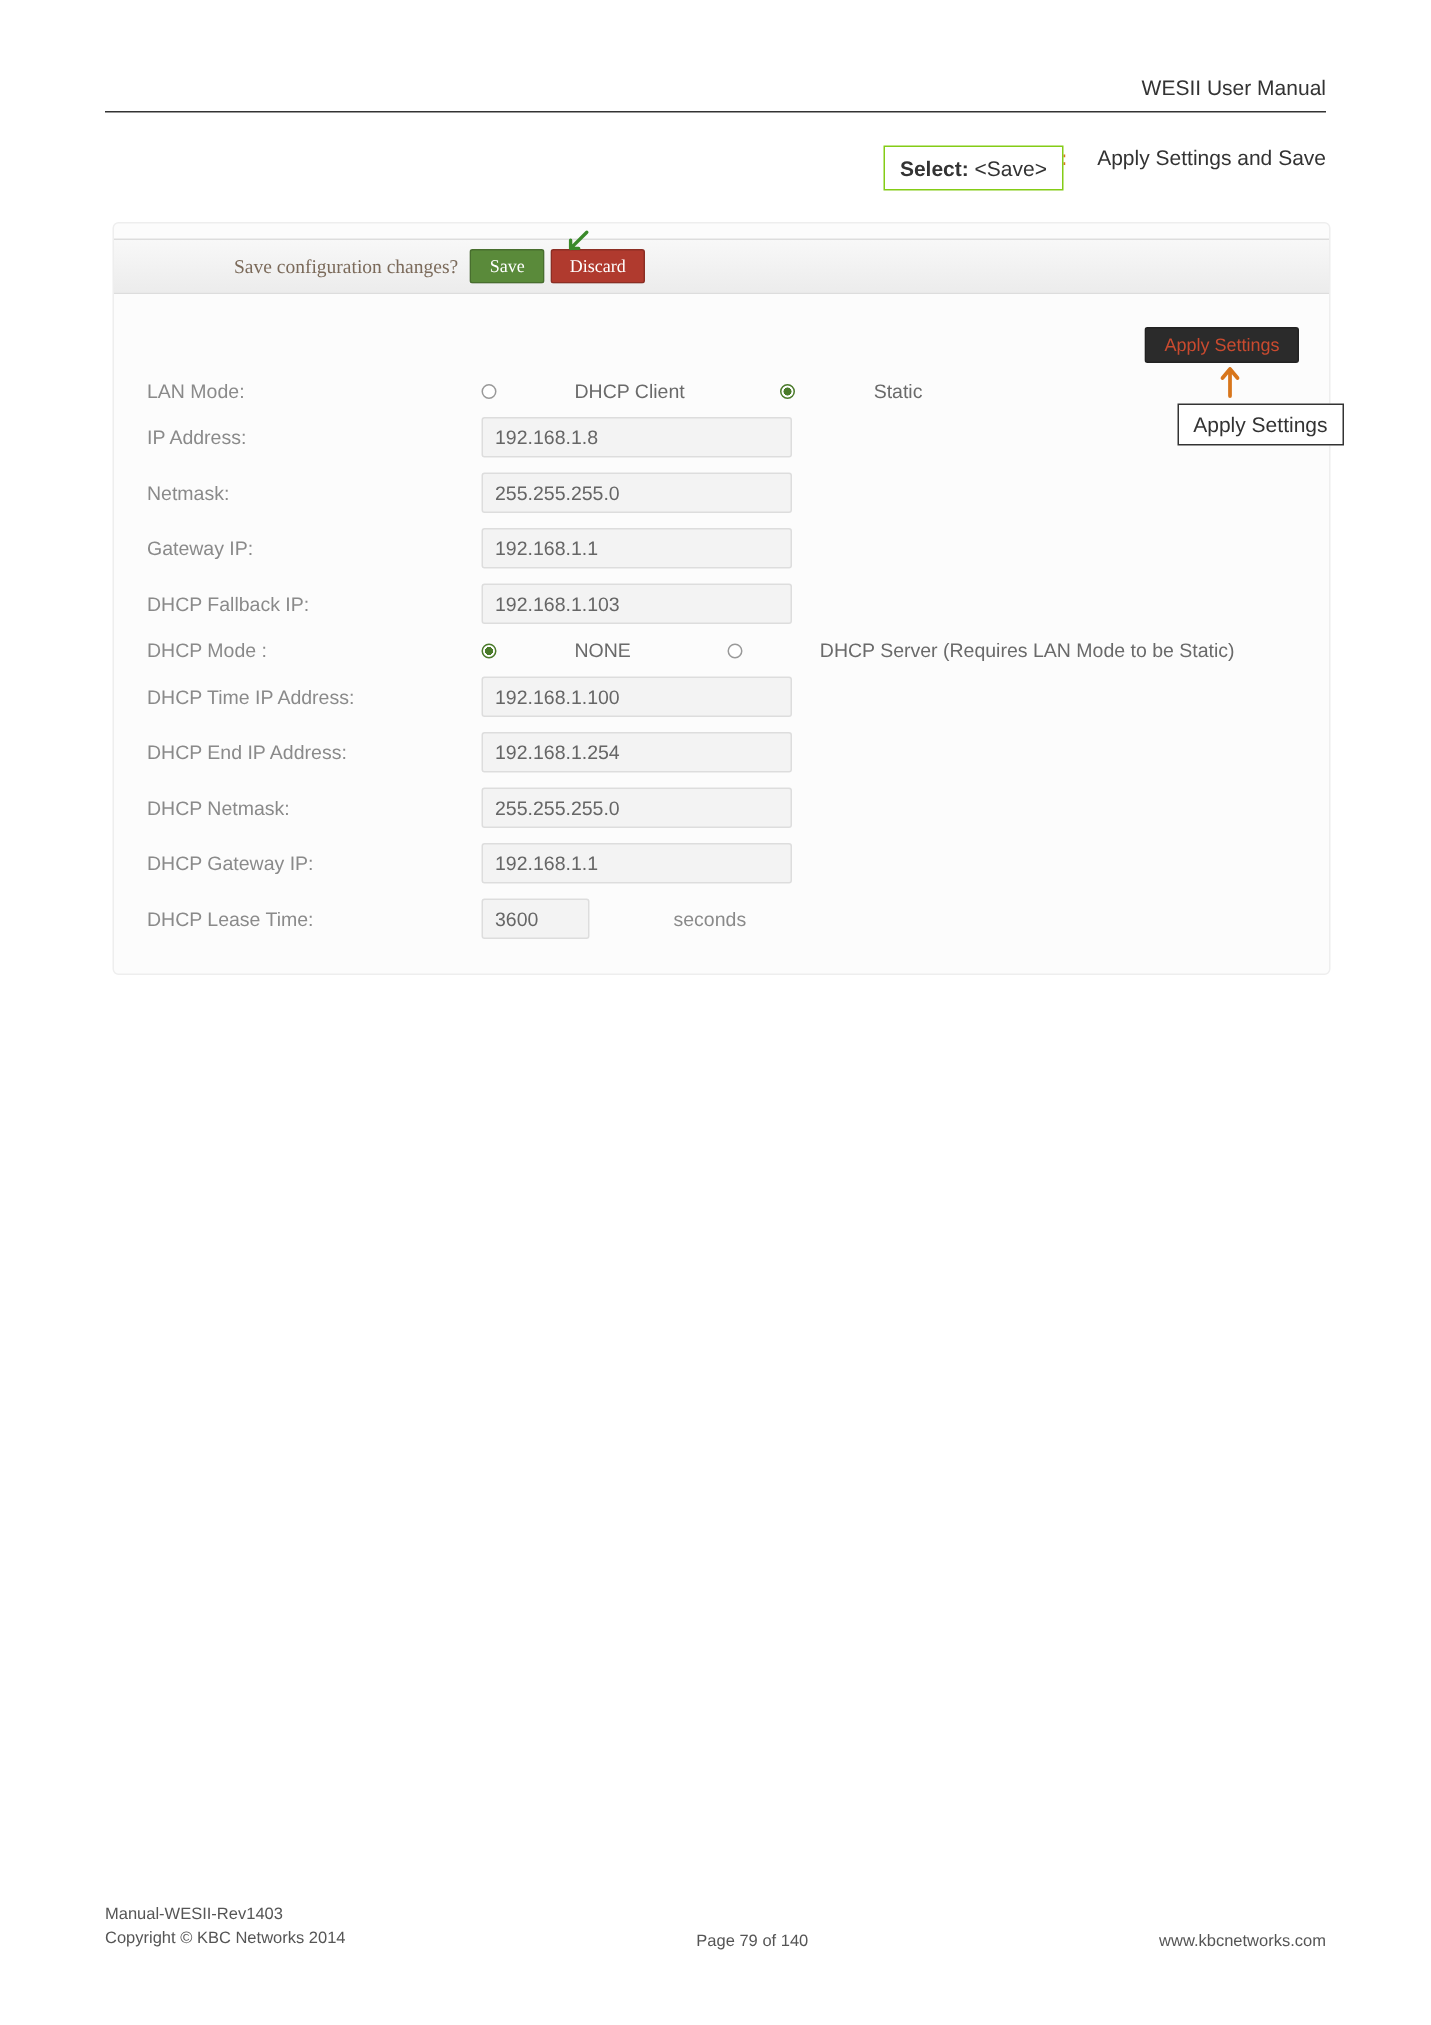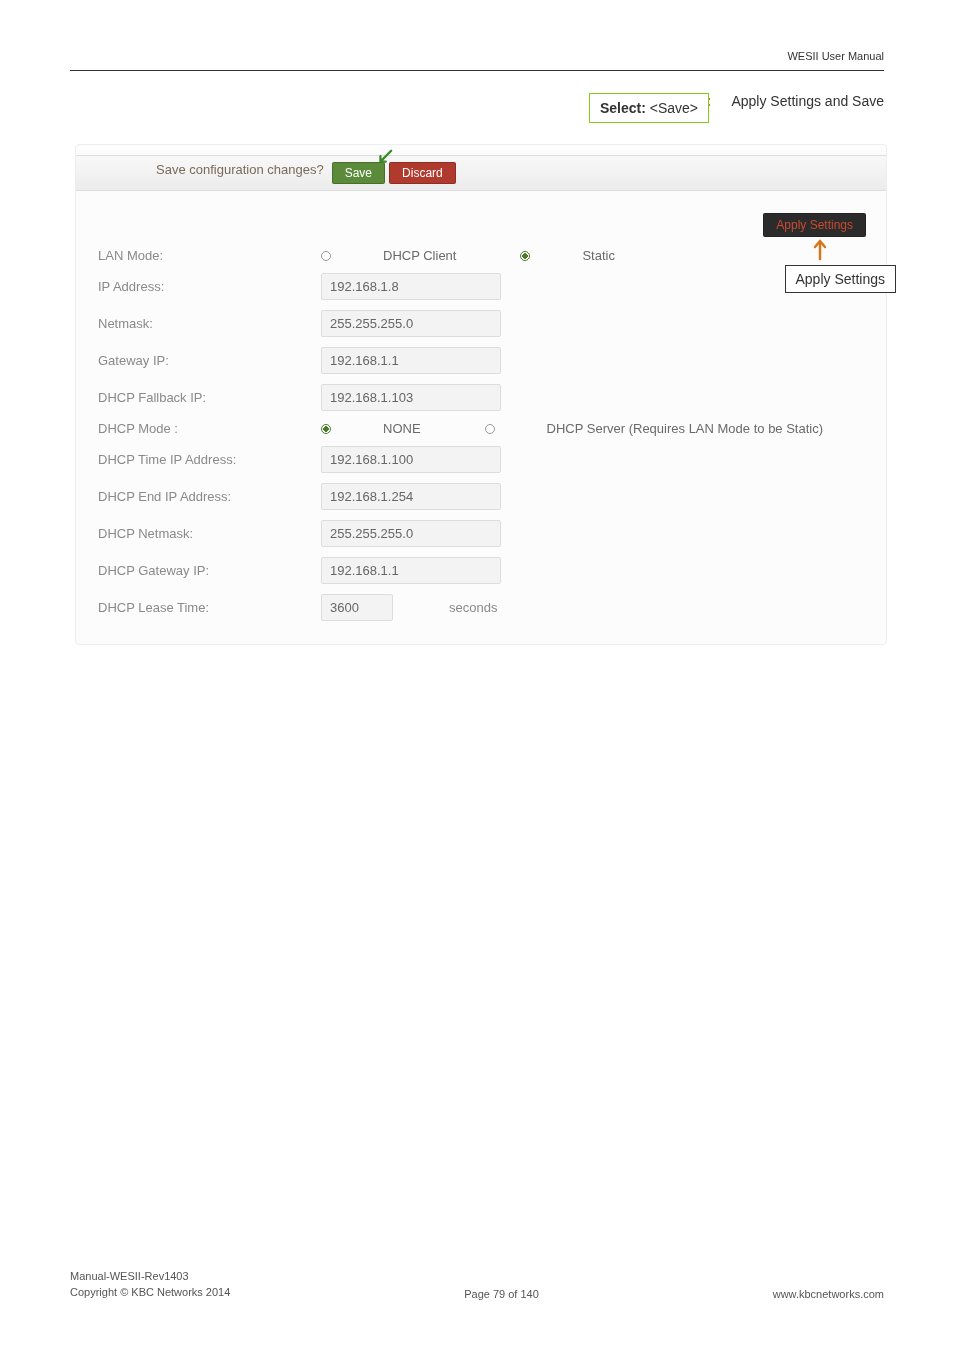--- a/index.html
+++ b/index.html
@@ -10,21 +10,21 @@
     height: 1350px;
     position: relative;
     font-size: 13px;
     color: #333;
   }
   .page-content {
     padding: 50px 70px 0 70px;
   }
   .header-right {
     text-align: right;
-    font-size: 11px;
+    font-size: 14px;
     color: #333;
     padding-bottom: 8px;
     border-bottom: 1px solid #333;
     margin-bottom: 22px;
   }
   .step-row {
     display: flex;
     align-items: flex-start;
     position: relative;
     margin-bottom: 10px;
@@ -61,24 +61,26 @@
     position: relative;
     width: 812px;
     margin-left: 5px;
   }
   .save-bar {
     background: linear-gradient(#f8f8f8, #ececec);
     border-bottom: 1px solid #ddd;
     border-top: 1px solid #ddd;
     padding: 6px 10px 6px 10px;
     display: flex;
+    align-items: center;
     font-size: 13px;
     color: #6a6a6a;
     margin-top: 10px;
     position: relative;
+    font-family: Liberation Serif, serif;
   }
   .save-bar-label {
     margin-left: 70px;
     margin-right: 6px;
     color: #7b6a5a;
   }
   .btn {
     display: inline-block;
     padding: 3px 12px;
     border-radius: 2px;
@@ -145,21 +147,21 @@
     gap: 48px;
   }
   .form-label {
     width: 175px;
     color: #8a8a8a;
   }
   .text-input {
     background: #f3f3f3;
     border: 1px solid #ddd;
     padding: 5px 8px;
-    width: 180px;
+    width: 207px;
     font-size: 13px;
     color: #666;
     border-radius: 2px;
   }
   .short-input { width: 72px; }
   .radio-dot {
     display: inline-block;
     width: 10px;
     height: 10px;
     border: 1px solid #999;

